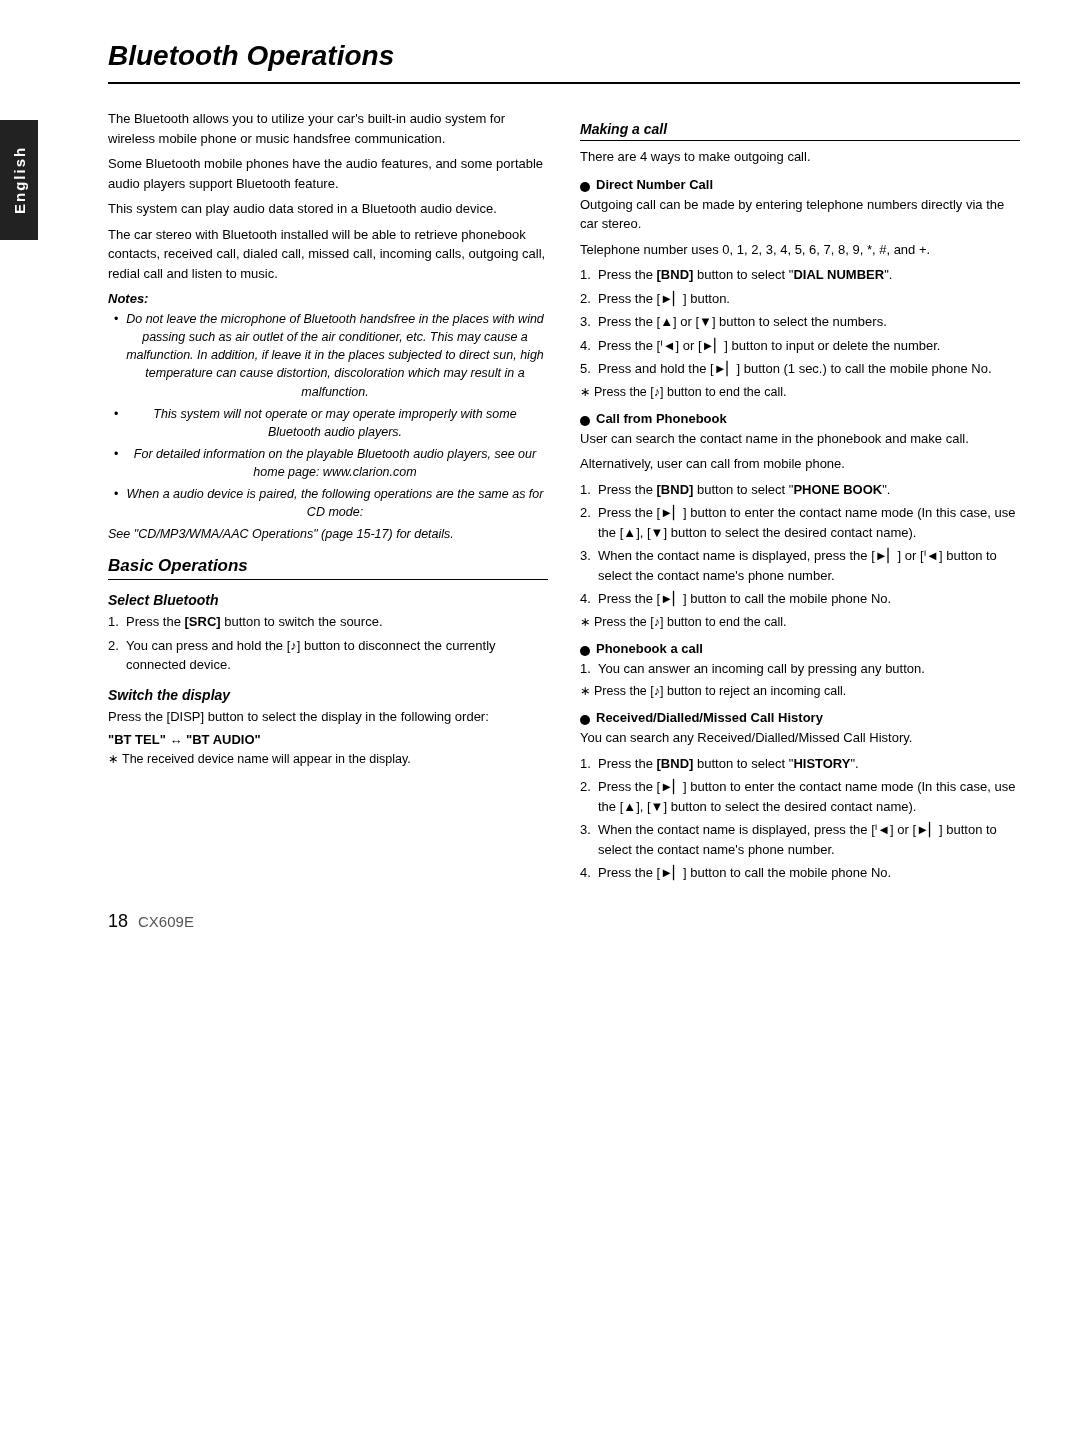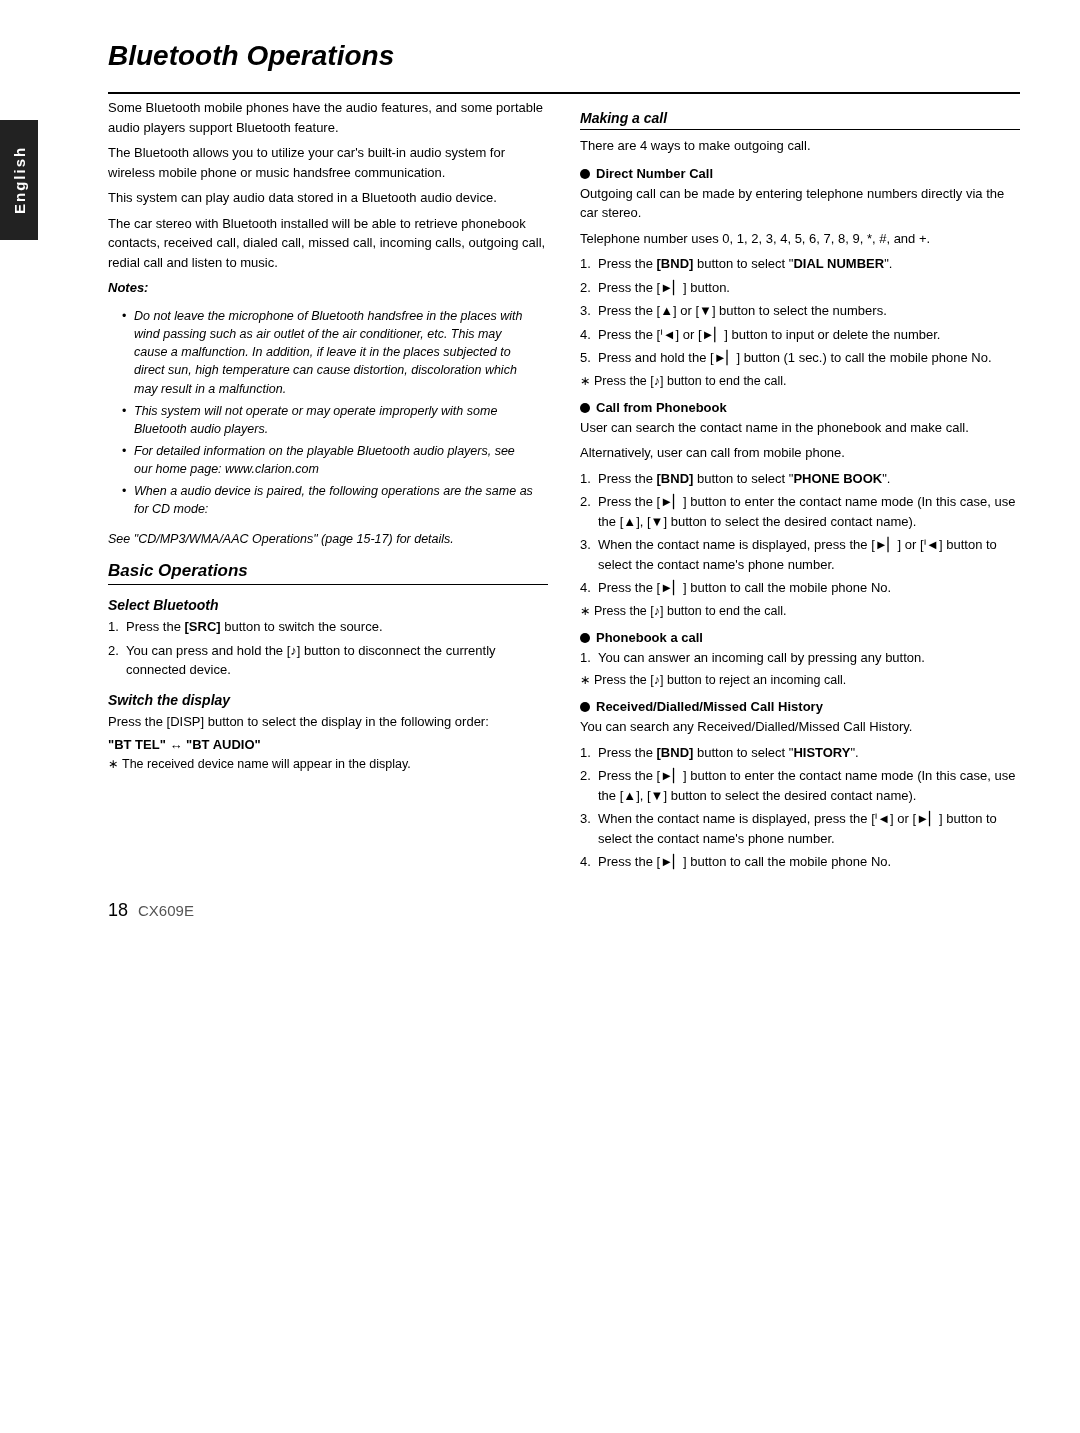--- a/index.html
+++ b/index.html
@@ -39,22 +39,22 @@
       z-index: 10;
     }
     .content-wrapper {
       margin-left: 48px;
     }
     .page-title {
       font-size: 28px;
       font-weight: bold;
       font-style: italic;
       border-bottom: 2px solid #000;
-      padding-bottom: 20px;
-      margin-bottom: 4px;
+      padding-bottom: 10px;
+      margin-bottom: 25px;
     }
     .two-col {
       display: flex;
       gap: 32px;
     }
     .col-left {
       flex: 1;
       max-width: 440px;
     }
     .col-right {
@@ -85,39 +85,40 @@
     .notes-title {
       font-weight: bold;
       font-style: italic;
       margin-top: 8px;
       margin-bottom: 2px;
       font-size: 13px;
     }
     .notes-list {
       list-style: none;
       padding: 0;
-      margin: 12px;
+      margin: 4px;
+      text-align: center;
     }
     .notes-list li {
       padding-left: 14px;
       position: relative;
       margin-bottom: 4px;
       font-style: italic;
       font-size: 12.5px;
       line-height: 1.45;
     }
     .notes-list li::before {
       content: "•";
       position: absolute;
       left: 2px;
       font-style: normal;
     }
     .bullet-section {
       display: flex;
-      align-items: flex-start;
+      align-items: flex-end;
       margin-top: 10px;
       margin-bottom: 3px;
     }
     .bullet-circle {
       display: inline-block;
       width: 10px;
       height: 10px;
       background: #000;
       border-radius: 50%;
       margin-right: 6px;
@@ -196,22 +197,22 @@
   <div class="english-tab">English</div>
 
   <div class="content-wrapper">
 
     <div class="page-title">Bluetooth Operations</div>
 
     <div class="two-col">
 
       <div class="col-left">
 
+        <p>The Bluetooth allows you to utilize your car's built-in audio system for wireless mobile phone or music handsfree communication.</p>
         <p>Some Bluetooth mobile phones have the audio features, and some portable audio players support Bluetooth feature.</p>
-        <p>The Bluetooth allows you to utilize your car's built-in audio system for wireless mobile phone or music handsfree communication.</p>
         <p>This system can play audio data stored in a Bluetooth audio device.</p>
         <p>The car stereo with Bluetooth installed will be able to retrieve phonebook contacts, received call, dialed call, missed call, incoming calls, outgoing call, redial call and listen to music.</p>
 
         <div class="notes-title">Notes:</div>
         <ul class="notes-list">
           <li>Do not leave the microphone of Bluetooth handsfree in the places with wind passing such as air outlet of the air conditioner, etc. This may cause a malfunction. In addition, if leave it in the places subjected to direct sun, high temperature can cause distortion, discoloration which may result in a malfunction.</li>
           <li>This system will not operate or may operate improperly with some Bluetooth audio players.</li>
           <li>For detailed information on the playable Bluetooth audio players, see our home page: www.clarion.com</li>
           <li>When a audio device is paired, the following operations are the same as for CD mode:</li>
         </ul>

